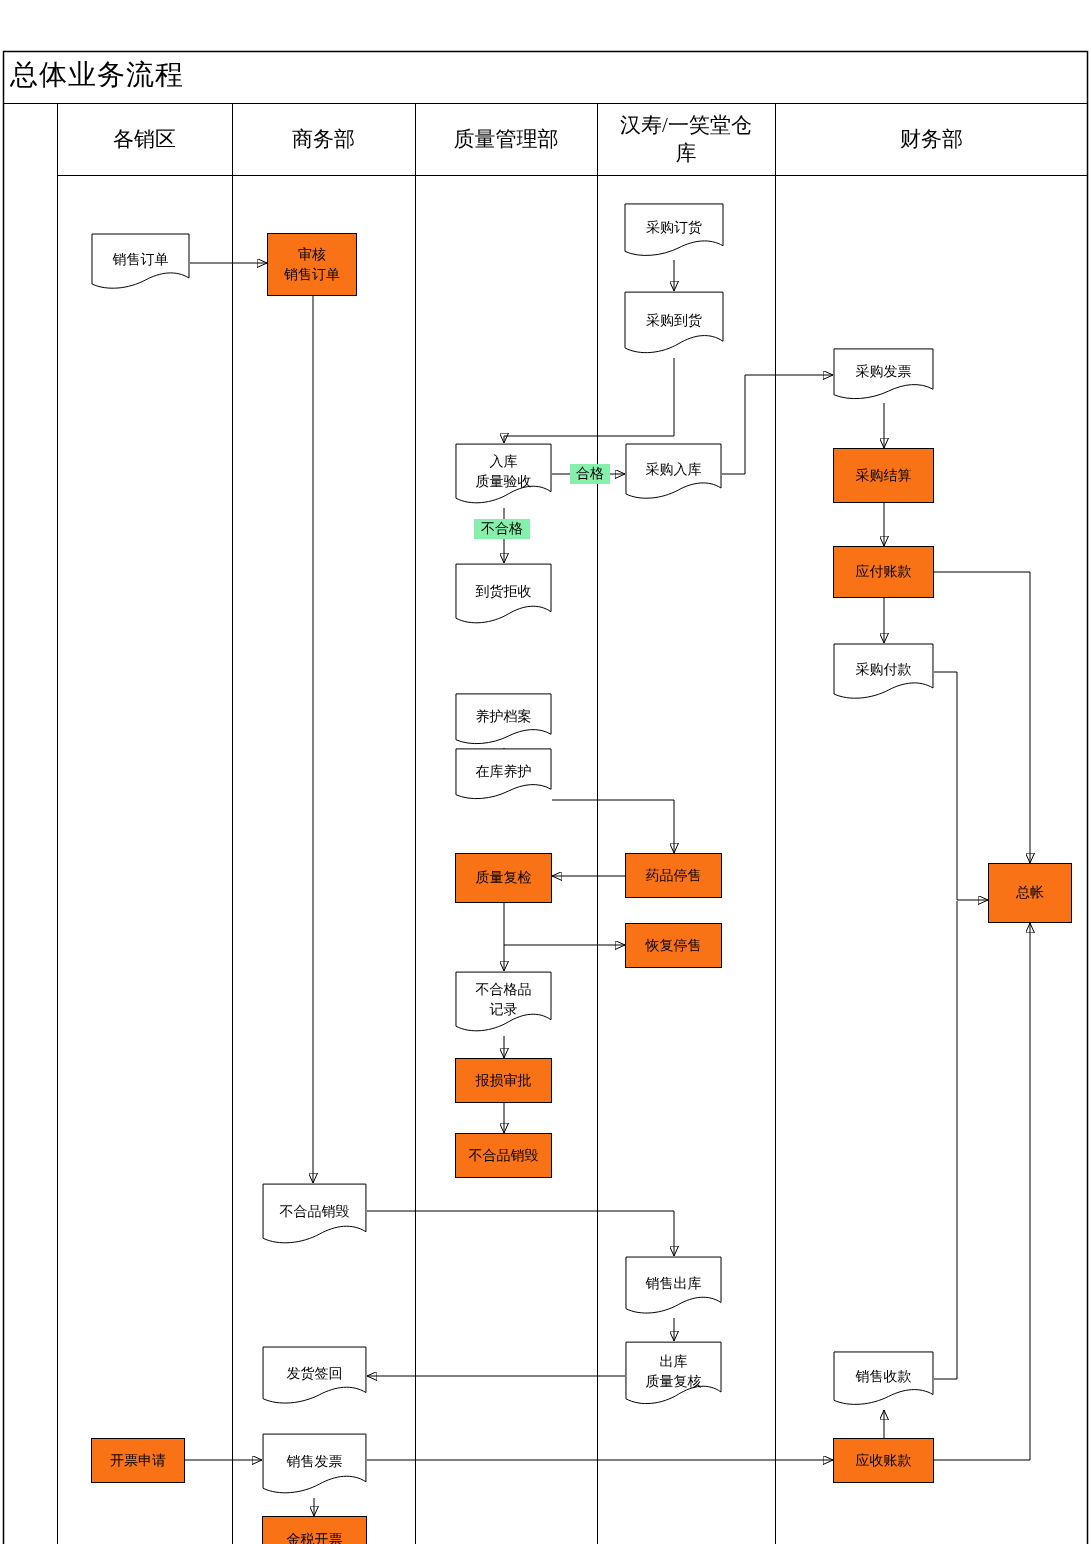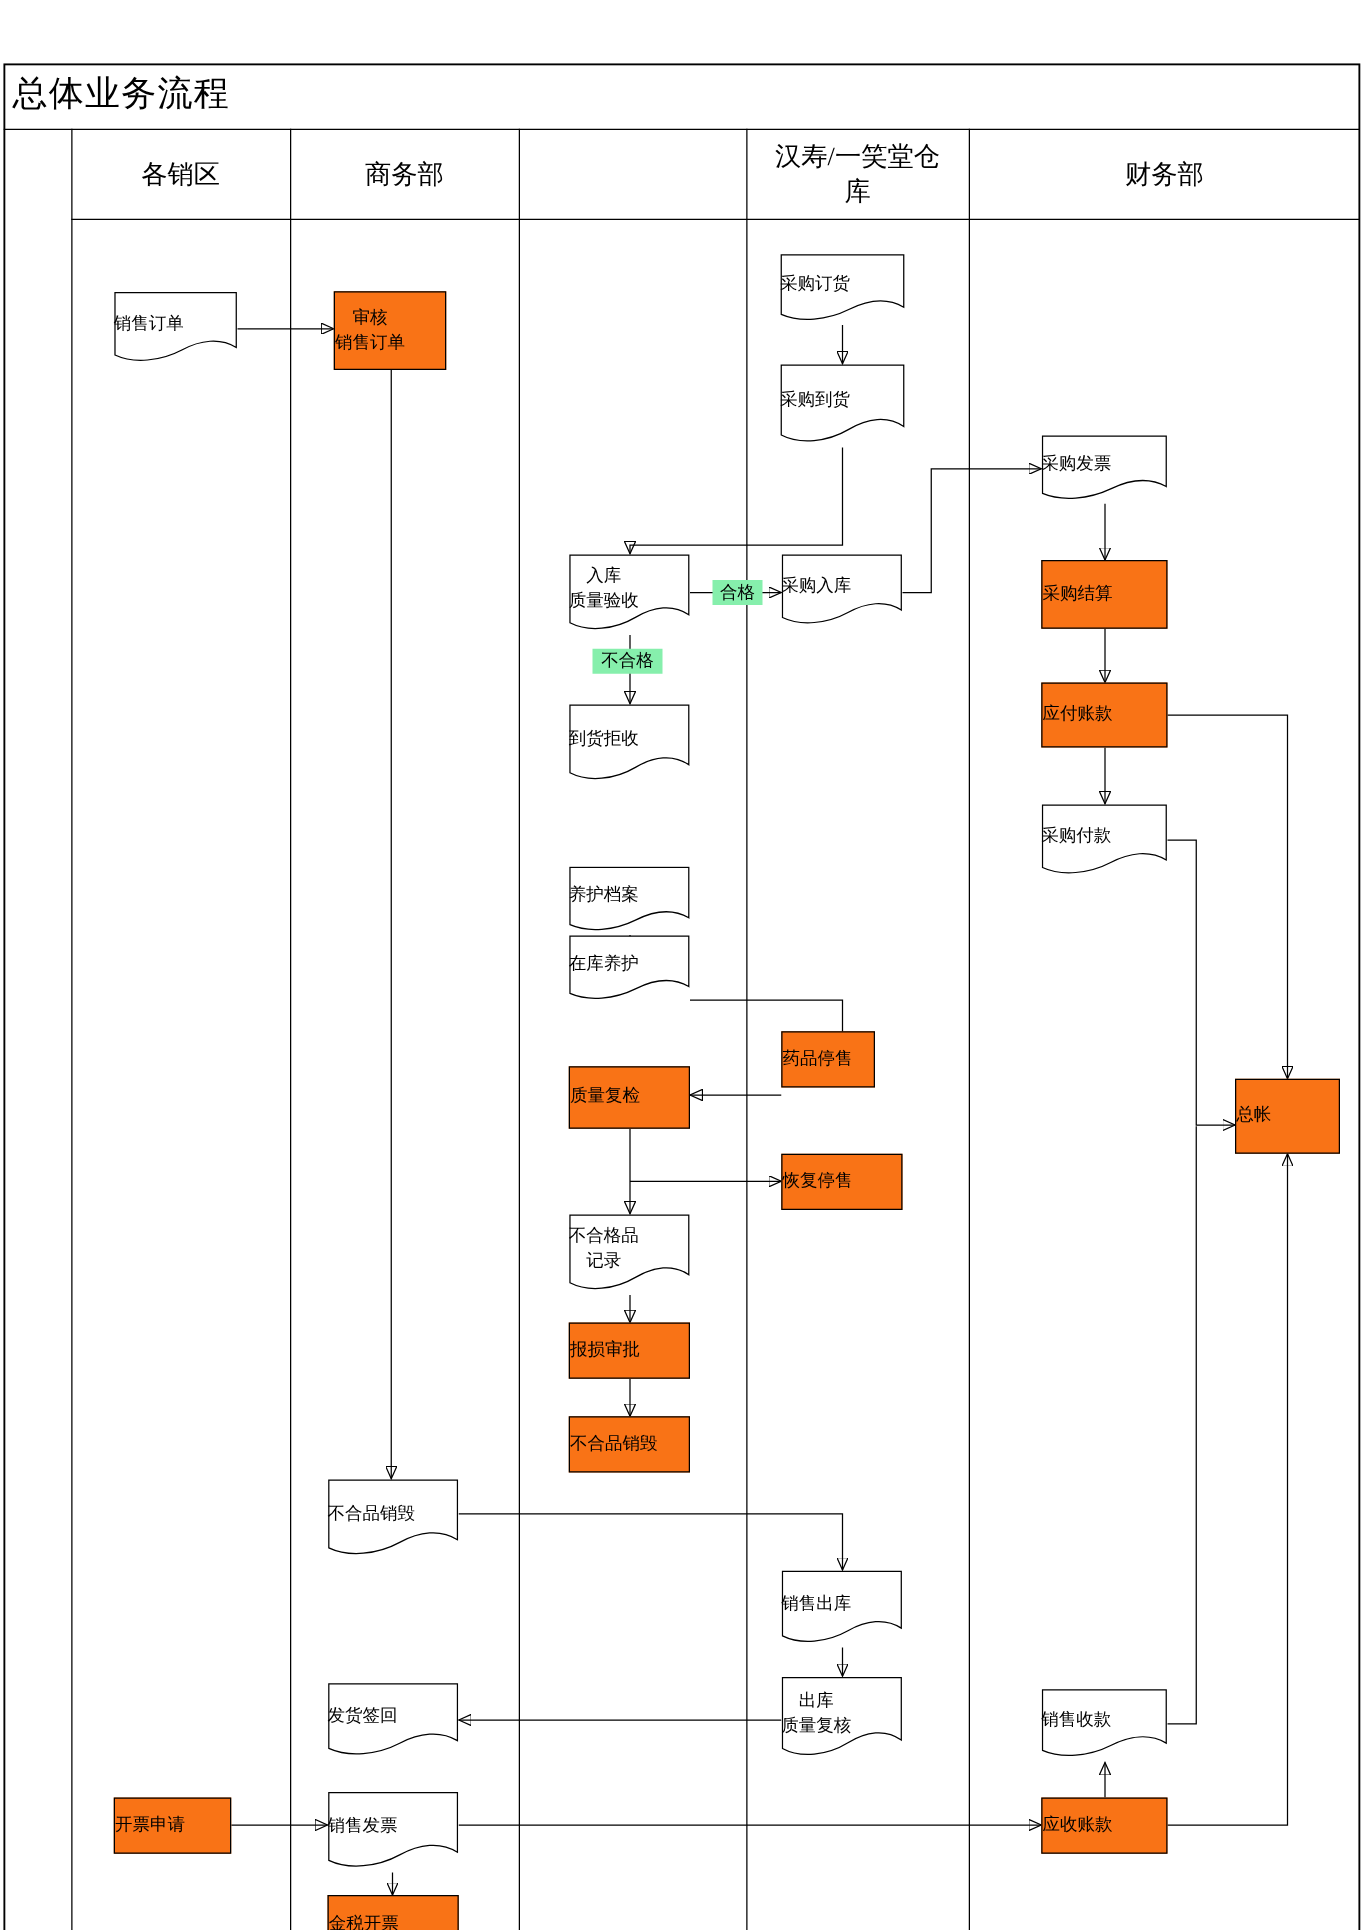--- a/index.html
+++ b/index.html
@@ -6,21 +6,21 @@
   html,body { background:#ffffff; }
   body { font-family:"Liberation Serif","DejaVu Serif",serif; color:#000; }
   .canvas { position:relative; width:1091px; height:1544px; background:#fff; overflow:hidden;margin-top:48px; }
   .gridlines, .connectors { position:absolute; left:0; top:0; pointer-events:none; }
   .gridlines line { stroke:#000; stroke-width:1; }
   .gridlines rect { fill:none; stroke:#000; stroke-width:1.5; }
   .connectors path { fill:none; stroke:#000; stroke-width:1; }
   .title { position:absolute; left:10px; top:8px; font-size:28px; letter-spacing:1px; }
   .lane-header { position:absolute; display:flex; align-items:center; justify-content:center;
                  text-align:center; font-size:21px; line-height:1.35; }
-  .node { position:absolute; display:flex; align-items:center; 
+  .node { position:absolute; display:flex; align-items:center; justify-content:center;
           text-align:center; font-size:14px; line-height:1.4; }
   .node .lbl { position:relative; white-space:pre-line; z-index:2; }
   .node.rect { border:1px solid #000; background:#f97316; }
   .node.doc .lbl { padding-bottom:7px; }
   .node.doc .shape { position:absolute; left:0; top:0; width:100%; height:100%; z-index:1; }
   .edge-label { position:absolute; background:#86efac; font-size:14px; z-index:3;
                 display:flex; align-items:center; justify-content:center; }
 </style>
 </head>
 <body>
@@ -35,20 +35,21 @@
     <line x1="415.5" y1="55" x2="415.5" y2="1541"></line>
     <line x1="597.5" y1="55" x2="597.5" y2="1541"></line>
     <line x1="775.5" y1="55" x2="775.5" y2="1541"></line>
     <line x1="57" y1="127.5" x2="1088" y2="127.5"></line>
   </svg>
 
   <div class="title">总体业务流程</div>
 
   <div class="lane-header" style="left:57px;top:55px;width:175px;height:72px">各销区</div>
   <div class="lane-header" style="left:232px;top:55px;width:183px;height:72px">商务部</div>
+  <div class="lane-header" style="left:415px;top:55px;width:182px;height:72px">质量管理部</div>
   <div class="lane-header" style="left:597px;top:55px;width:178px;height:72px;padding:0 16px">汉寿/一笑堂仓库</div>
   <div class="lane-header" style="left:775px;top:55px;width:313px;height:72px">财务部</div>
 
   <svg class="connectors" width="1091" height="1544">
     <defs>
       <marker id="arr" markerWidth="11" markerHeight="9" refX="10" refY="4.5" orient="auto" markerUnits="userSpaceOnUse">
         <path d="M0,0 L10,4.5 L0,9 Z" fill="#000" stroke="none"></path>
       </marker>
     </defs>
     <path d="M190,215 H267" marker-end="url(#arr)"></path>
@@ -148,21 +149,21 @@
     </div>
   <div class="node doc" style="left:455px;top:700px;width:97px;height:55px">
       <svg viewBox="0 0 100 60" preserveAspectRatio="none" class="shape">
         <path d="M1,1 L99,1 L99,45 C86,37 70,39 55,47 C38,56 16,58 1,51 Z" fill="#ffffff" stroke="#000000" vector-effect="non-scaling-stroke"></path>
       </svg>
     <span class="lbl">在库养护</span>
     </div>
   <div class="node rect" style="left:455px;top:805px;width:97px;height:50px">
     <span class="lbl">质量复检</span>
     </div>
-  <div class="node rect" style="left:625px;top:777px;width:75px;height:45px">
+  <div class="node rect" style="left:625px;top:805px;width:97px;height:45px">
     <span class="lbl">药品停售</span>
     </div>
   <div class="node rect" style="left:625px;top:875px;width:97px;height:45px">
     <span class="lbl">恢复停售</span>
     </div>
   <div class="node doc" style="left:455px;top:923px;width:97px;height:65px">
       <svg viewBox="0 0 100 60" preserveAspectRatio="none" class="shape">
         <path d="M1,1 L99,1 L99,45 C86,37 70,39 55,47 C38,56 16,58 1,51 Z" fill="#ffffff" stroke="#000000" vector-effect="non-scaling-stroke"></path>
       </svg>
     <span class="lbl">不合格品

